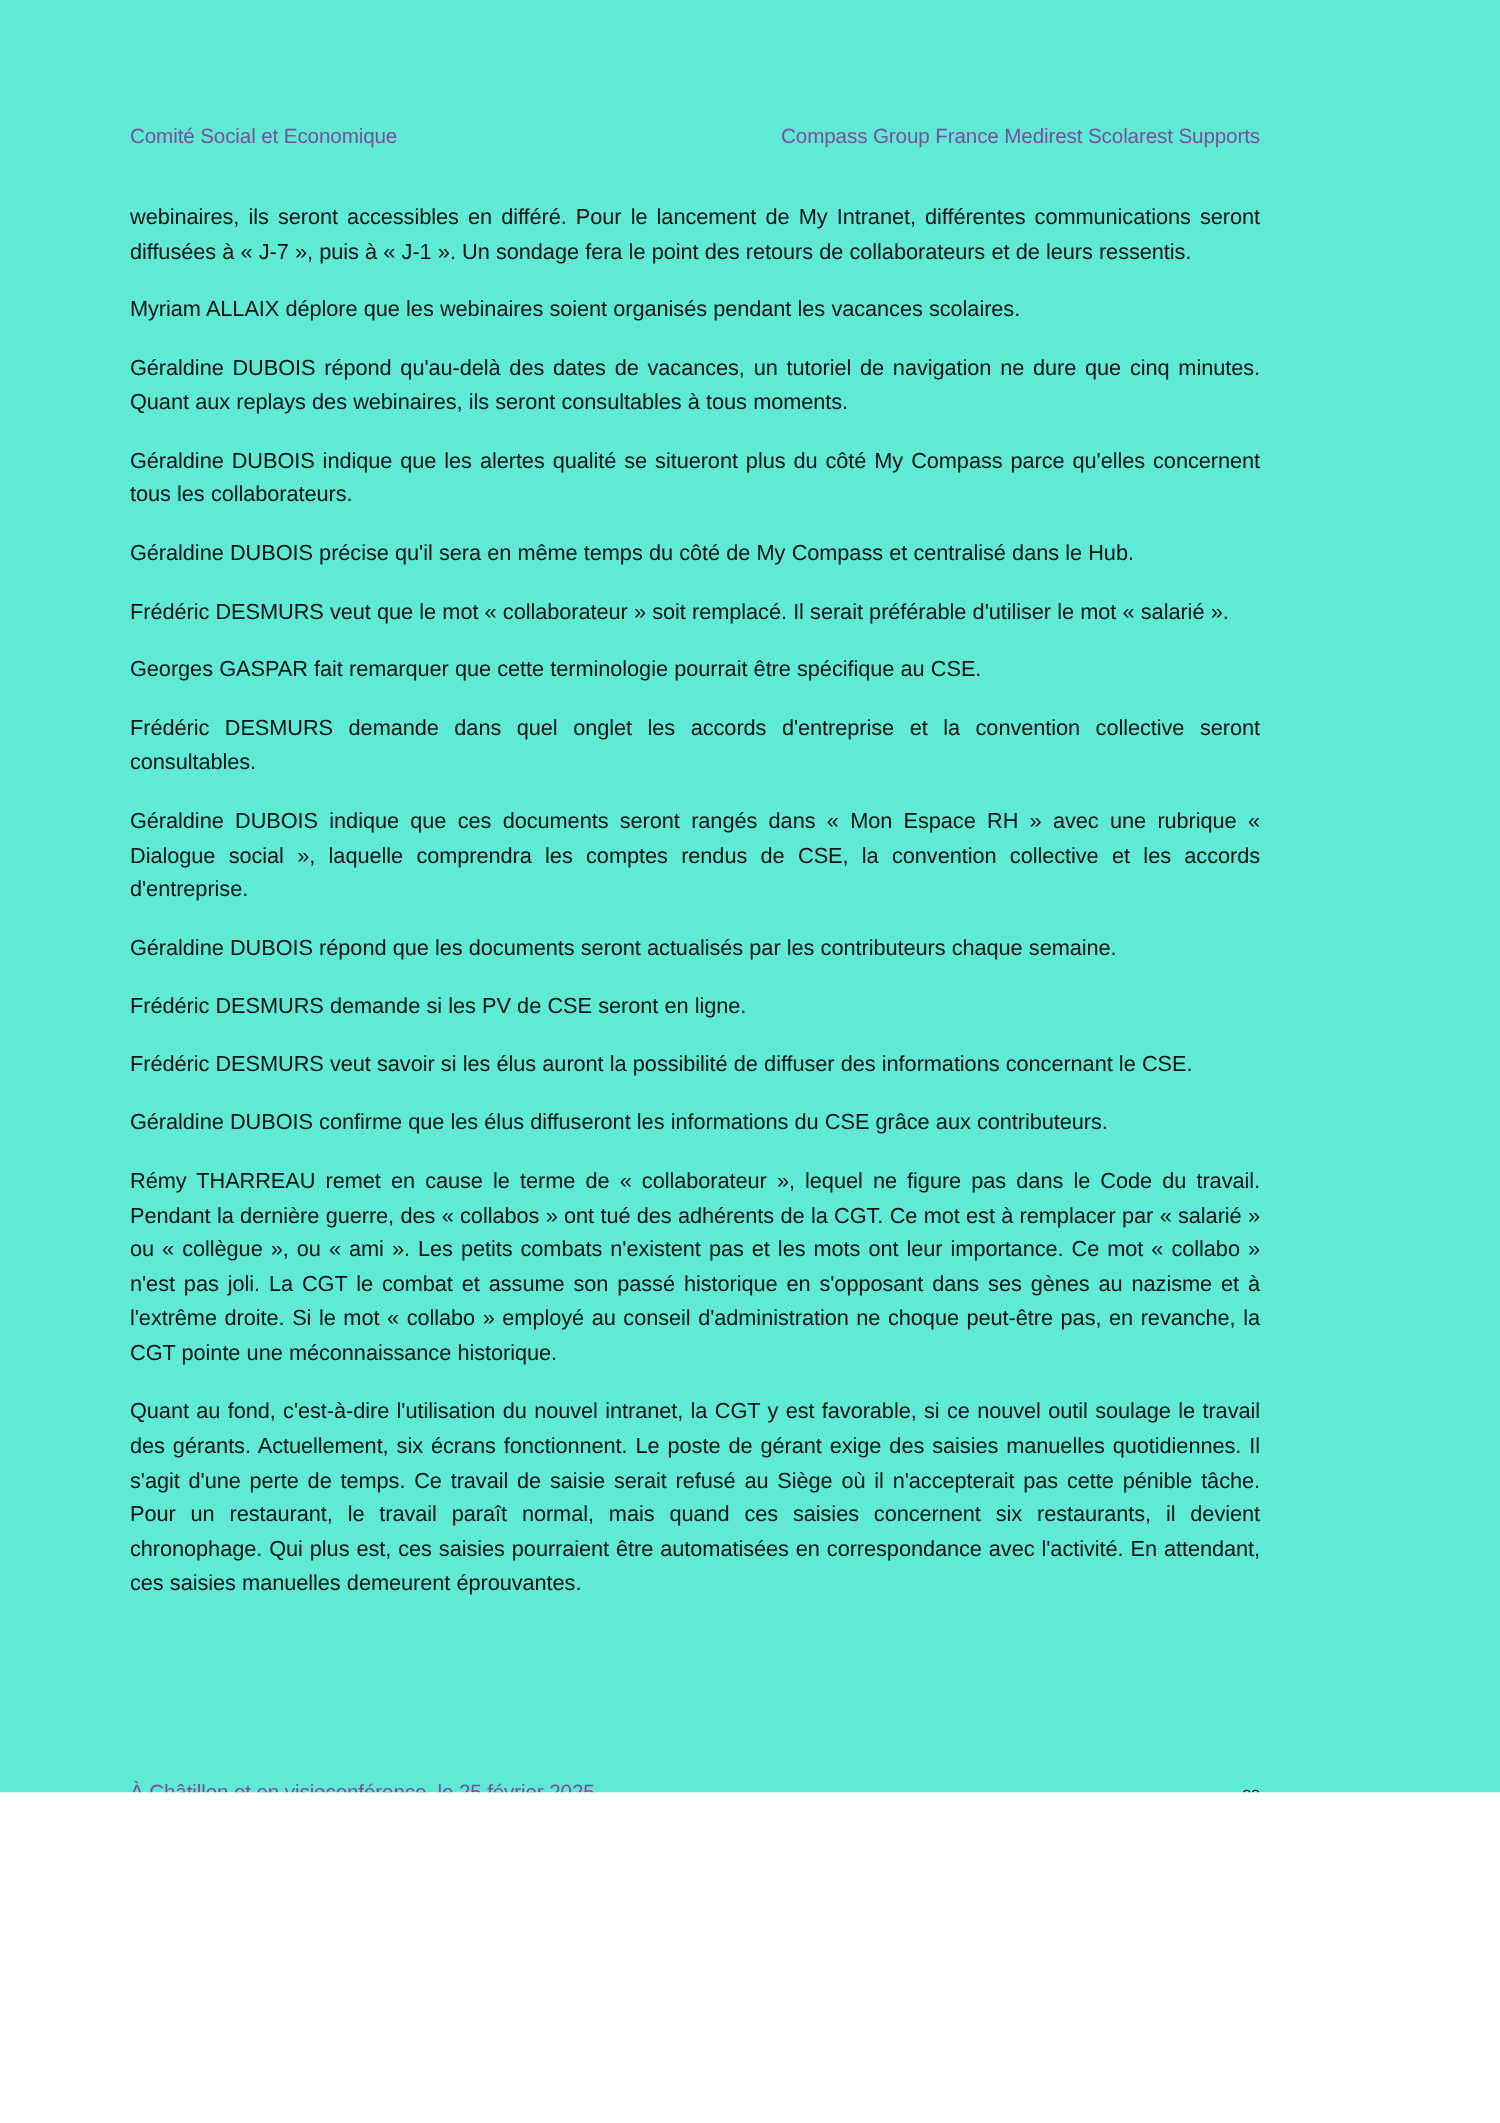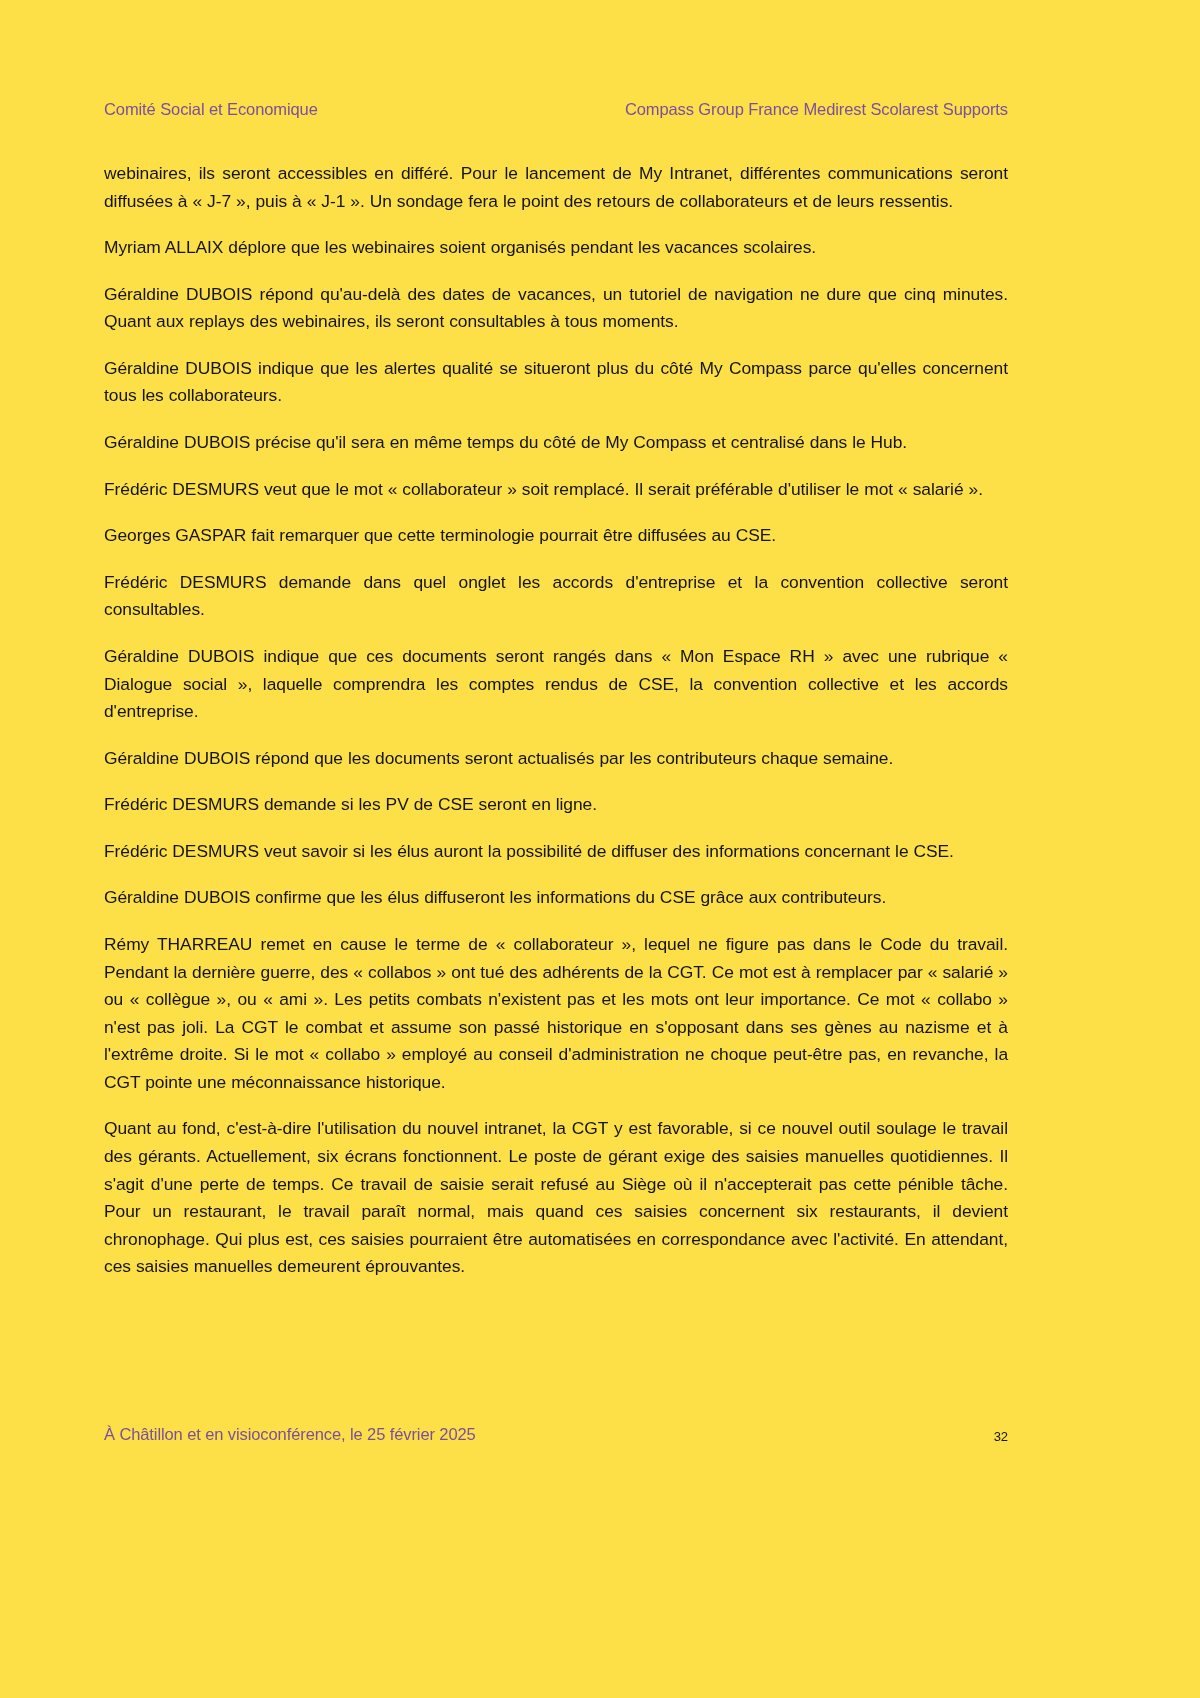--- a/index.html
+++ b/index.html
@@ -8,23 +8,23 @@
     padding: 0;
     background: #ffffff;
   }
   body {
     font-family: "Liberation Sans", "DejaVu Sans", sans-serif;
     color: #1a1a1a;
   }
   .page {
     position: relative;
     width: 1200px;
-    height: 1698px;
+    height: 1434px;
     margin: 0 auto;
-    background: #fde047;
+    background: #5eead4;
     box-sizing: border-box;
     overflow: hidden;
   }
   .content {
     position: absolute;
     left: 104px;
     top: 0;
     width: 904px;
     height: 1698px;
   }
@@ -95,21 +95,21 @@
       <span class="right">Compass Group France Medirest Scolarest Supports</span>
     </div>
 
     <div class="body-wrap">
       <p class="para">webinaires, ils seront accessibles en différé. Pour le lancement de My Intranet, différentes communications seront diffusées à « J-7 », puis à « J-1 ». Un sondage fera le point des retours de collaborateurs et de leurs ressentis.</p>
       <p class="para">Myriam ALLAIX déplore que les webinaires soient organisés pendant les vacances scolaires.</p>
       <p class="para">Géraldine DUBOIS répond qu'au-delà des dates de vacances, un tutoriel de navigation ne dure que cinq minutes. Quant aux replays des webinaires, ils seront consultables à tous moments.</p>
       <p class="para">Géraldine DUBOIS indique que les alertes qualité se situeront plus du côté My Compass parce qu'elles concernent tous les collaborateurs.</p>
       <p class="para">Géraldine DUBOIS précise qu'il sera en même temps du côté de My Compass et centralisé dans le Hub.</p>
       <p class="para">Frédéric DESMURS veut que le mot « collaborateur » soit remplacé. Il serait préférable d'utiliser le mot « salarié ».</p>
-      <p class="para">Georges GASPAR fait remarquer que cette terminologie pourrait être diffusées au CSE.</p>
+      <p class="para">Georges GASPAR fait remarquer que cette terminologie pourrait être spécifique au CSE.</p>
       <p class="para">Frédéric DESMURS demande dans quel onglet les accords d'entreprise et la convention collective seront consultables.</p>
       <p class="para">Géraldine DUBOIS indique que ces documents seront rangés dans « Mon Espace RH » avec une rubrique « Dialogue social », laquelle comprendra les comptes rendus de CSE, la convention collective et les accords d'entreprise.</p>
       <p class="para">Géraldine DUBOIS répond que les documents seront actualisés par les contributeurs chaque semaine.</p>
       <p class="para">Frédéric DESMURS demande si les PV de CSE seront en ligne.</p>
       <p class="para">Frédéric DESMURS veut savoir si les élus auront la possibilité de diffuser des informations concernant le CSE.</p>
       <p class="para">Géraldine DUBOIS confirme que les élus diffuseront les informations du CSE grâce aux contributeurs.</p>
       <p class="para">Rémy THARREAU remet en cause le terme de « collaborateur », lequel ne figure pas dans le Code du travail. Pendant la dernière guerre, des « collabos » ont tué des adhérents de la CGT. Ce mot est à remplacer par « salarié » ou « collègue », ou « ami ». Les petits combats n'existent pas et les mots ont leur importance. Ce mot « collabo » n'est pas joli. La CGT le combat et assume son passé historique en s'opposant dans ses gènes au nazisme et à l'extrême droite. Si le mot « collabo » employé au conseil d'administration ne choque peut-être pas, en revanche, la CGT pointe une méconnaissance historique.</p>
       <p class="para">Quant au fond, c'est-à-dire l'utilisation du nouvel intranet, la CGT y est favorable, si ce nouvel outil soulage le travail des gérants. Actuellement, six écrans fonctionnent. Le poste de gérant exige des saisies manuelles quotidiennes. Il s'agit d'une perte de temps. Ce travail de saisie serait refusé au Siège où il n'accepterait pas cette pénible tâche. Pour un restaurant, le travail paraît normal, mais quand ces saisies concernent six restaurants, il devient chronophage. Qui plus est, ces saisies pourraient être automatisées en correspondance avec l'activité. En attendant, ces saisies manuelles demeurent éprouvantes.</p>
     </div>
 

